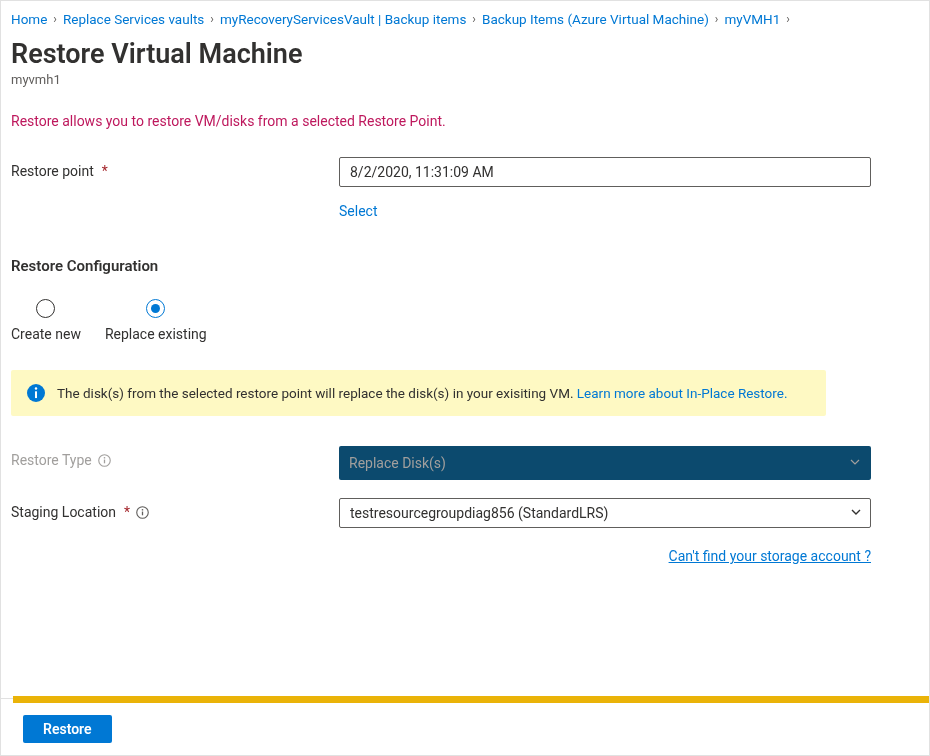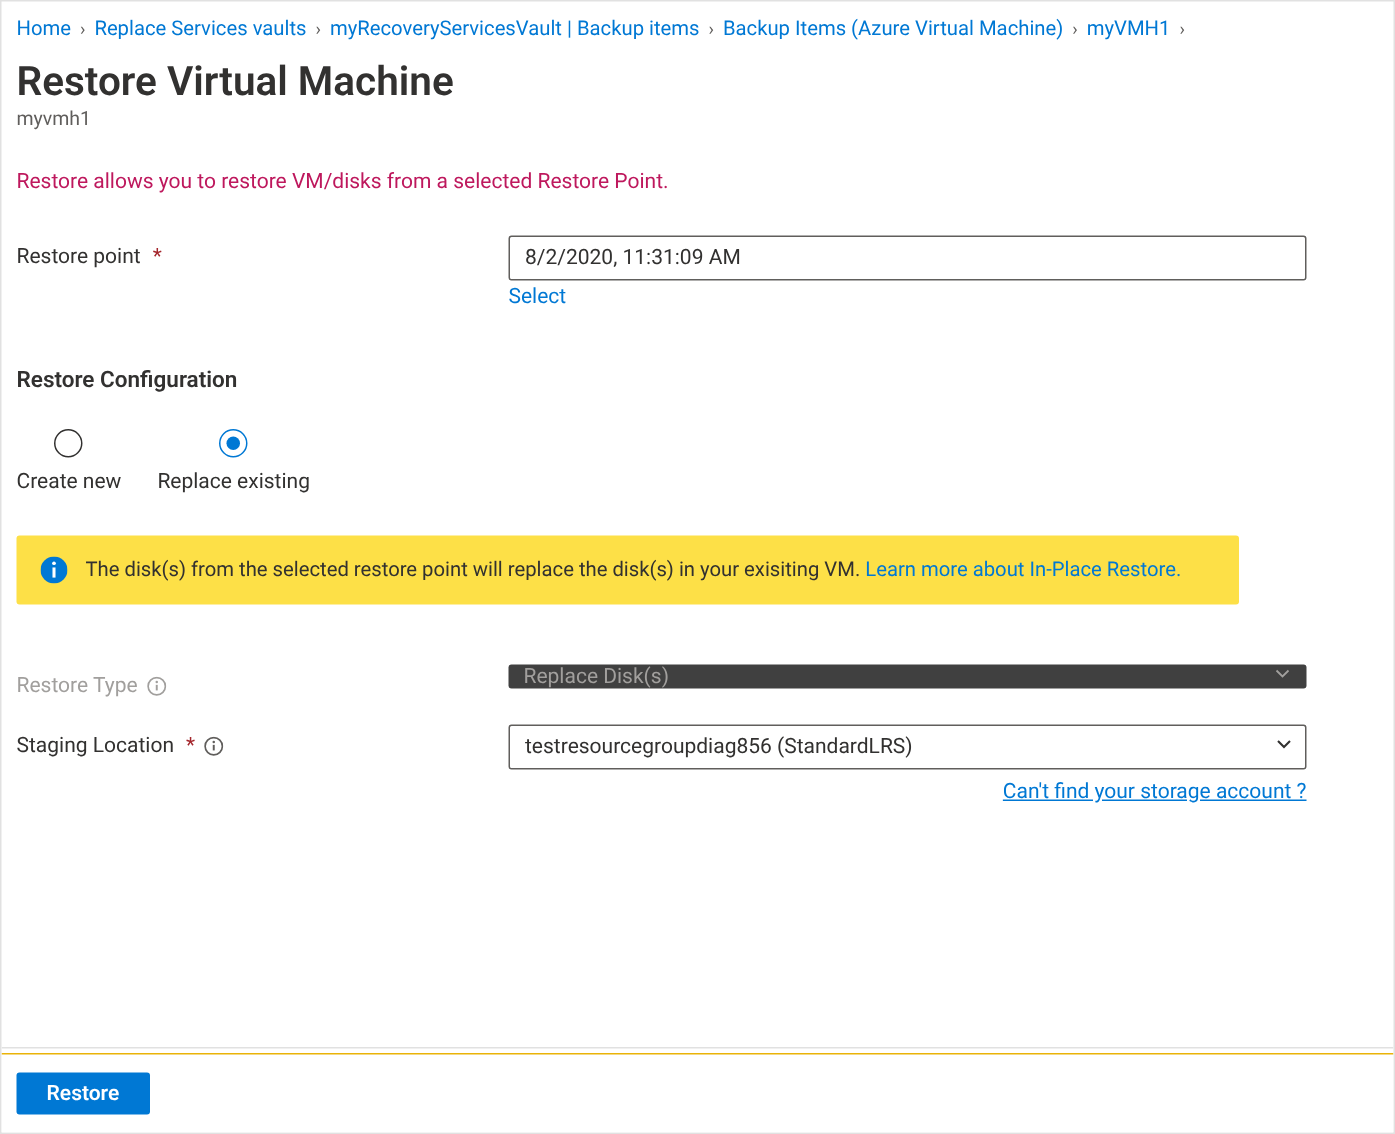--- a/index.html
+++ b/index.html
@@ -70,21 +70,21 @@
       padding: 0 10px;
       font-size: 14px;
       font-family: inherit;
       color: #323130;
       background: #fff;
     }
     .sublink {
       display: inline-block;
       color: #0078d4;
       font-size: 14px;
-      margin-top: 3px;
+      margin-top: 16px;
       cursor: pointer;
     }
     .sublink-u { text-decoration: underline; }
     .section-title {
       font-size: 15px;
       font-weight: 600;
       margin-top: 38px;
       margin-bottom: 24px;
     }
     .radio-group {
@@ -107,38 +107,38 @@
       border: 1px solid #323130;
       display: flex; align-items: center; justify-content: center;
       background: #fff;
     }
     .radio-outer.selected { border: 1.5px solid #0078d4; }
     .radio-inner {
       width: 9px; height: 9px; border-radius: 50%;
       background: #0078d4;
     }
     .info-box {
-      background: #fde047;
+      background: #fef9c3;
       border-radius: 2px;
       padding: 14px 16px;
       display: flex;
       align-items: center;
       gap: 12px;
       font-size: 13.5px;
-      margin-bottom: 40px;
+      margin-bottom: 30px;
       max-width: 815px;
     }
     .info-icon-wrap {
       width: 18px; height: 18px; flex-shrink: 0;
     }
     .info-link { color: #0078d4; cursor: pointer; }
     .select-disabled {
       width: 100%;
-      height: 16px;
-      background: #404040;
+      height: 34px;
+      background: #0c4a6e;
       border: none;
       border-radius: 2px;
       padding: 0 10px;
       font-size: 14px;
       color: #a19f9d;
       display: flex;
       align-items: center;
       justify-content: space-between;
     }
     .select-enabled {
@@ -162,22 +162,22 @@
       width: 13px; height: 13px;
       display: inline-flex;
     }
     .right-link-row {
       text-align: right;
       max-width: 532px;
       margin-top: 4px;
     }
     .footer {
       position: absolute;
-      bottom: 0; left: 0; right: 0;
-      border-top: 1px solid #eab308;
+      bottom: 0; left: 12px; right: 0;
+      border-top: 7px solid #eab308;
       padding: 12px 10px;
       background: #fff;
     }
     .primary-btn {
       background: #0078d4;
       color: #fff;
       border: none;
       font-size: 14px;
       font-weight: 600;
       padding: 6px 20px;

